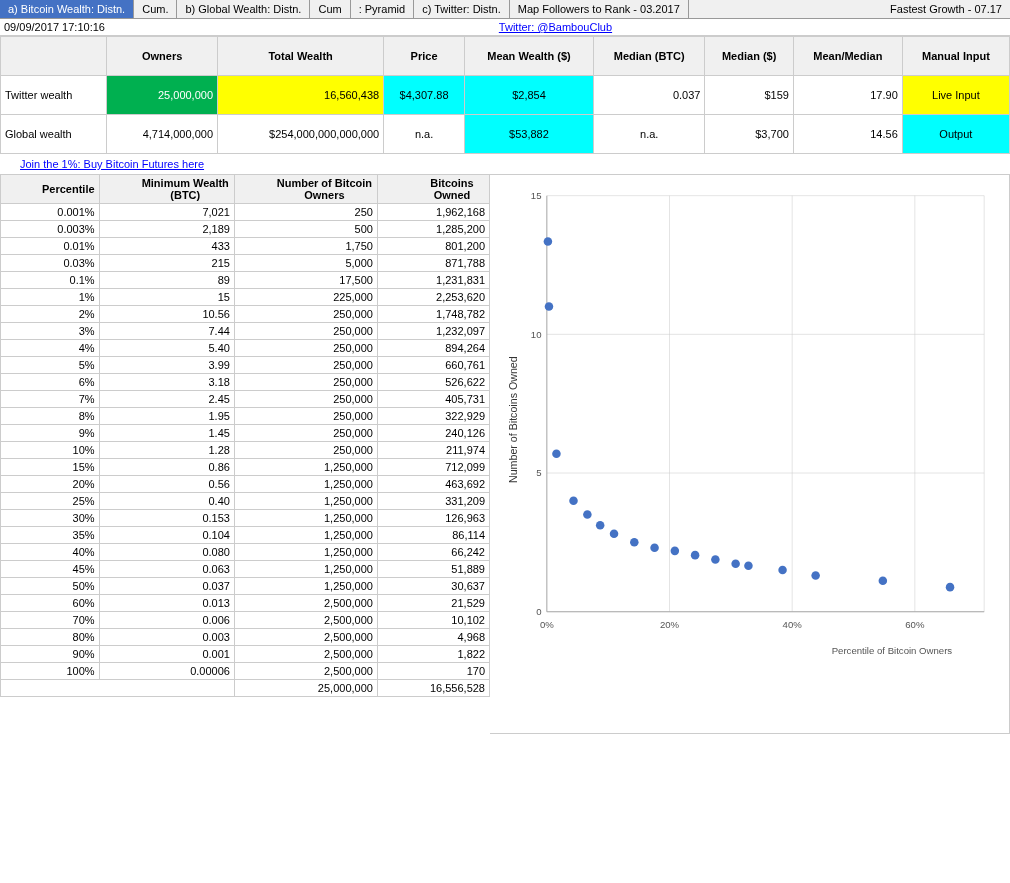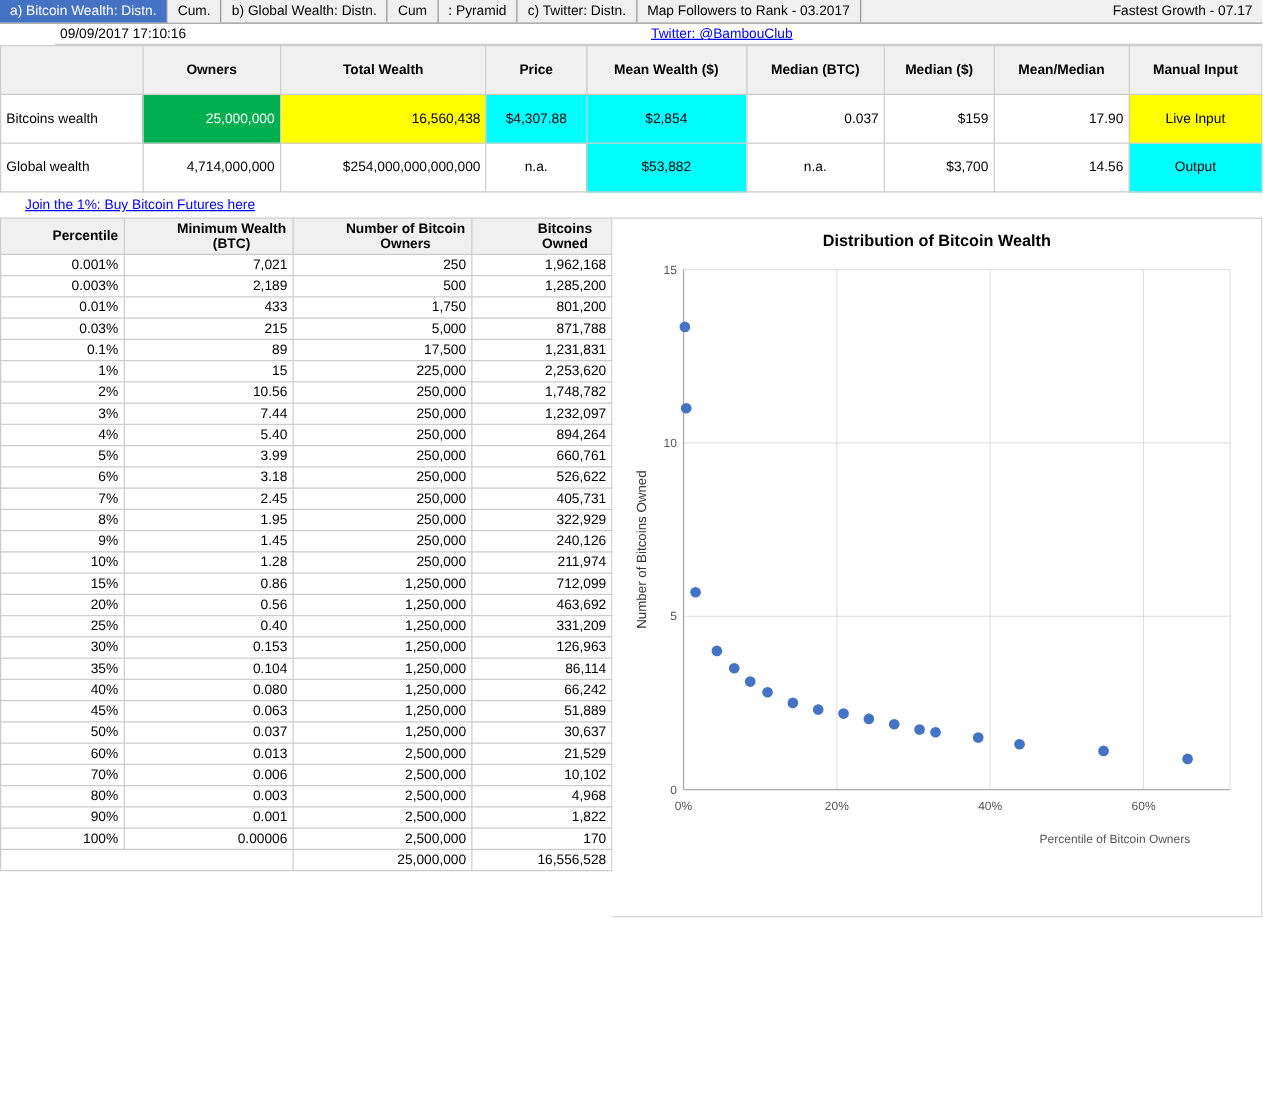--- a/index.html
+++ b/index.html
@@ -37,21 +37,20 @@
       padding: 3px 8px;
       font-size: 11px;
     }
     
     .datetime-row {
       padding: 2px 4px;
       font-size: 11px;
       border-bottom: 1px solid #ccc;
       display: flex;
       align-items: center;
-      margin-left: 44px;
     }
     .twitter-center {
       flex: 1;
       text-align: center;
     }
     
     .main-table {
       width: 100%;
       border-collapse: collapse;
     }
@@ -164,21 +163,21 @@
       <th>Price</th>
       <th>Mean Wealth ($)</th>
       <th>Median (BTC)</th>
       <th>Median ($)</th>
       <th>Mean/Median</th>
       <th>Manual Input</th>
     </tr>
   </thead>
   <tbody>
     <tr>
-      <td class="cell-label">Bitcoins wealth</td>
+      <td class="cell-label">Twitter wealth</td>
       <td class="cell-green">25,000,000</td>
       <td class="cell-yellow">16,560,438</td>
       <td class="cell-cyan">$4,307.88</td>
       <td class="cell-cyan">$2,854</td>
       <td class="cell-right">0.037</td>
       <td class="cell-right">$159</td>
       <td class="cell-right">17.90</td>
       <td class="cell-live">Live Input</td>
     </tr>
     <tr>
@@ -383,21 +382,20 @@
     <tfoot>
       <tr>
         <td colspan="2"></td>
         <td class="num">25,000,000</td>
         <td class="num">16,556,528</td>
       </tr>
     </tfoot>
   </table>
 
   <div class="chart-container">
-    <div class="chart-title">Distribution of Bitcoin Wealth</div>
     <div class="chart-area">
       <svg class="chart-svg" id="chart-svg" viewBox="0 0 460 450" preserveAspectRatio="xMidYMid meet">
 
         <text x="-220" y="12" transform="rotate(-90)" font-size="10" fill="#333" text-anchor="middle">Number of Bitcoins Owned</text>
 
         <line x1="40" y1="10" x2="450" y2="10" stroke="#ccc" stroke-width="0.5"></line>
         <line x1="40" y1="140" x2="450" y2="140" stroke="#ccc" stroke-width="0.5"></line>
         <line x1="40" y1="270" x2="450" y2="270" stroke="#ccc" stroke-width="0.5"></line>
         <line x1="40" y1="400" x2="450" y2="400" stroke="#ccc" stroke-width="0.5"></line>
 

